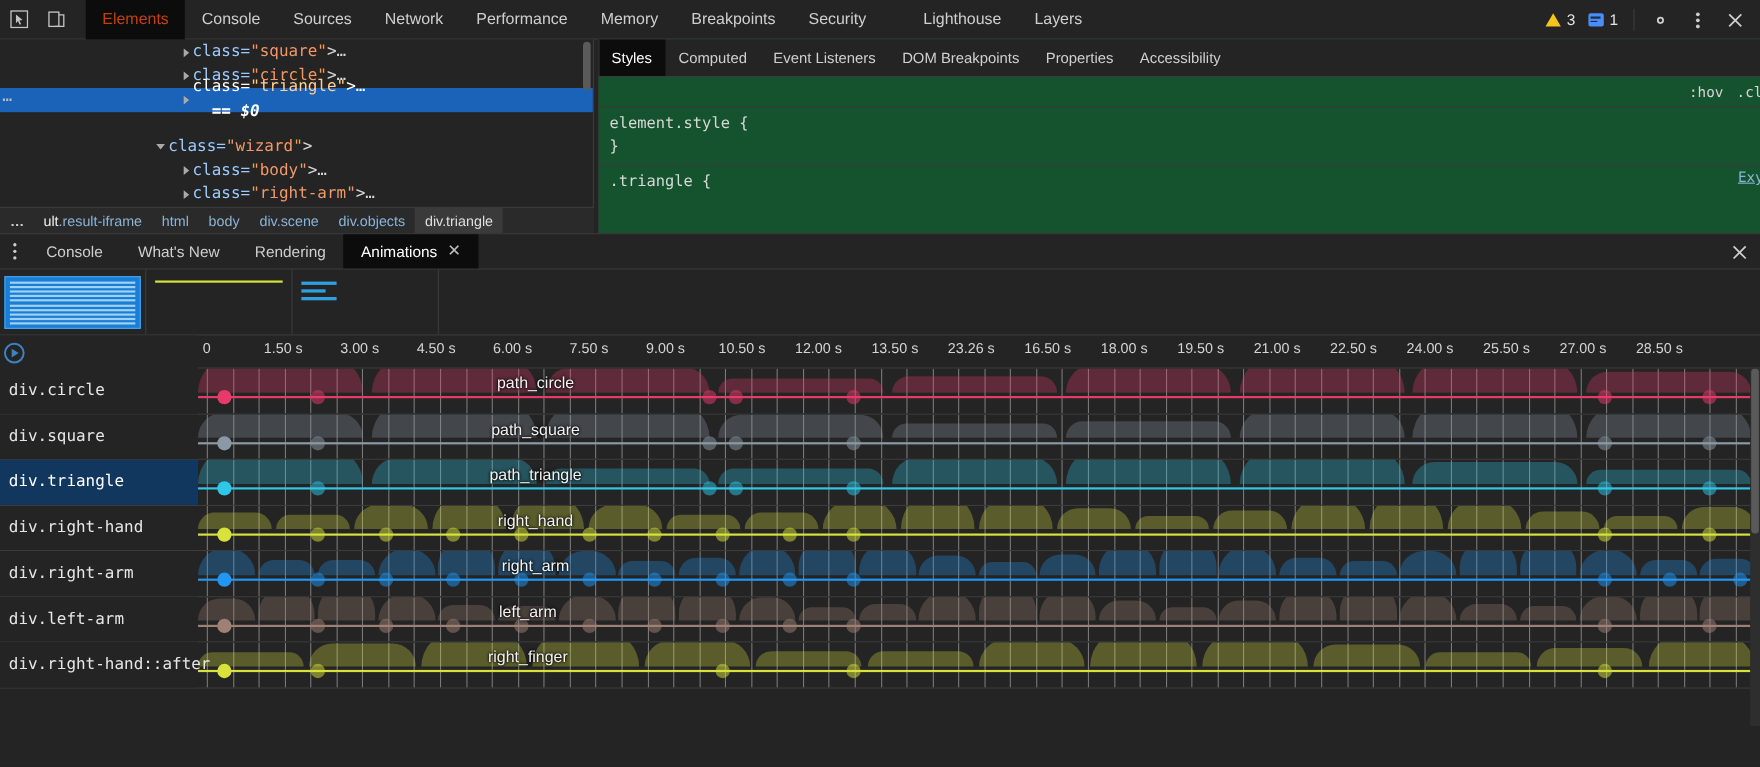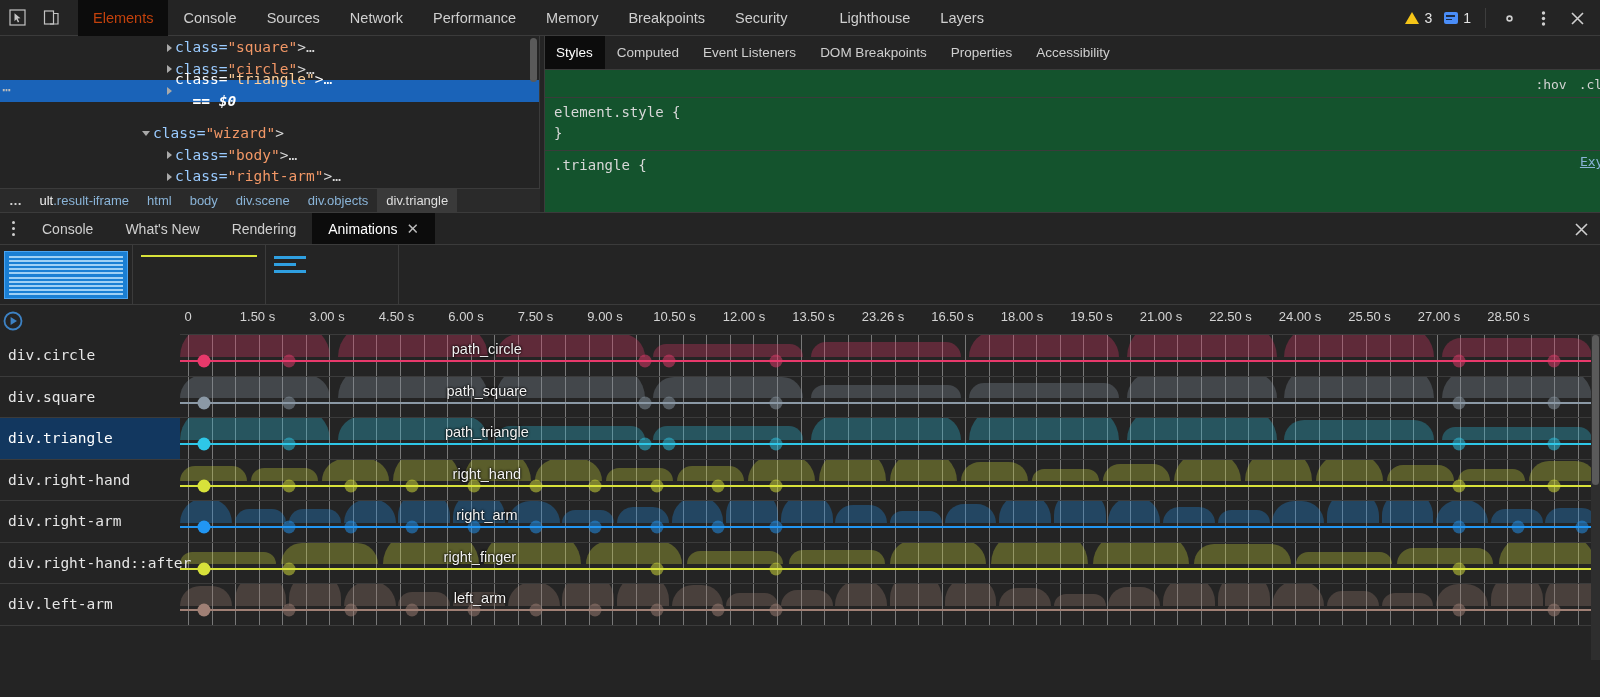--- a/index.html
+++ b/index.html
@@ -1023,108 +1023,20 @@
           <div class="kf dim" style="background: rgb(33, 150, 243); left: 476.629px; top: 26px;"></div>
           <div class="kf dim" style="background: rgb(33, 150, 243); left: 538.186px; top: 26px;"></div>
           <div class="kf dim" style="background: rgb(33, 150, 243); left: 595.771px; top: 26px;"></div>
           <div class="kf dim" style="background: rgb(33, 150, 243); left: 1278.86px; top: 26px;"></div>
           <div class="kf dim" style="background: rgb(33, 150, 243); left: 1338.43px; top: 26px;"></div>
           <div class="kf dim" style="background: rgb(33, 150, 243); left: 1401.97px; top: 26px;"></div>
           <div class="anim-name" style="left: 306.85px; top: 6px;">right_arm</div>
         </div>
       </div>
       <div class="anim-row">
-        <div class="row-label">div.right-hand::after</div>
-        <div class="row-track">
-          <div class="hump" style="left: 0px; width: 96.3571px; height: 12.4518px; bottom: 19px; background: rgb(216, 226, 58); opacity: 0.3; border-radius: 48.1786px 48.1786px 0px 0px;"></div>
-          <div class="hump" style="left: 101.429px; width: 96.3571px; height: 20.9962px; bottom: 19px; background: rgb(216, 226, 58); opacity: 0.3; border-radius: 48.1786px 48.1786px 0px 0px;"></div>
-          <div class="hump" style="left: 202.857px; width: 96.3571px; height: 31.7303px; bottom: 19px; background: rgb(216, 226, 58); opacity: 0.3; border-radius: 48.1786px 48.1786px 0px 0px;"></div>
-          <div class="hump" style="left: 304.286px; width: 96.3571px; height: 32.9239px; bottom: 19px; background: rgb(216, 226, 58); opacity: 0.3; border-radius: 48.1786px 48.1786px 0px 0px;"></div>
-          <div class="hump" style="left: 405.714px; width: 96.3571px; height: 23.2725px; bottom: 19px; background: rgb(216, 226, 58); opacity: 0.3; border-radius: 48.1786px 48.1786px 0px 0px;"></div>
-          <div class="hump" style="left: 507.143px; width: 96.3571px; height: 13.3233px; bottom: 19px; background: rgb(216, 226, 58); opacity: 0.3; border-radius: 48.1786px 48.1786px 0px 0px;"></div>
-          <div class="hump" style="left: 608.571px; width: 96.3571px; height: 13.9489px; bottom: 19px; background: rgb(216, 226, 58); opacity: 0.3; border-radius: 48.1786px 48.1786px 0px 0px;"></div>
-          <div class="hump" style="left: 710px; width: 96.3571px; height: 24.4656px; bottom: 19px; background: rgb(216, 226, 58); opacity: 0.3; border-radius: 48.1786px 48.1786px 0px 0px;"></div>
-          <div class="hump" style="left: 811.429px; width: 96.3571px; height: 33.3807px; bottom: 19px; background: rgb(216, 226, 58); opacity: 0.3; border-radius: 48.1786px 48.1786px 0px 0px;"></div>
-          <div class="hump" style="left: 912.857px; width: 96.3571px; height: 30.9517px; bottom: 19px; background: rgb(216, 226, 58); opacity: 0.3; border-radius: 48.1786px 48.1786px 0px 0px;"></div>
-          <div class="hump" style="left: 1014.29px; width: 96.3571px; height: 19.8331px; bottom: 19px; background: rgb(216, 226, 58); opacity: 0.3; border-radius: 48.1786px 48.1786px 0px 0px;"></div>
-          <div class="hump" style="left: 1115.71px; width: 96.3571px; height: 12.1753px; bottom: 19px; background: rgb(216, 226, 58); opacity: 0.3; border-radius: 48.1786px 48.1786px 0px 0px;"></div>
-          <div class="hump" style="left: 1217.14px; width: 96.3571px; height: 16.3468px; bottom: 19px; background: rgb(216, 226, 58); opacity: 0.3; border-radius: 48.1786px 48.1786px 0px 0px;"></div>
-          <div class="hump" style="left: 1318.57px; width: 96.3571px; height: 27.789px; bottom: 19px; background: rgb(216, 226, 58); opacity: 0.3; border-radius: 48.1786px 48.1786px 0px 0px;"></div>
-          <div class="grid-lines">
-            <div class="gline" style="left: 8px;"></div>
-            <div class="gline" style="left: 31.5593px;"></div>
-            <div class="gline" style="left: 55.1186px;"></div>
-            <div class="gline" style="left: 78.678px;"></div>
-            <div class="gline" style="left: 102.237px;"></div>
-            <div class="gline" style="left: 125.797px;"></div>
-            <div class="gline" style="left: 149.356px;"></div>
-            <div class="gline" style="left: 172.915px;"></div>
-            <div class="gline" style="left: 196.475px;"></div>
-            <div class="gline" style="left: 220.034px;"></div>
-            <div class="gline" style="left: 243.593px;"></div>
-            <div class="gline" style="left: 267.153px;"></div>
-            <div class="gline" style="left: 290.712px;"></div>
-            <div class="gline" style="left: 314.271px;"></div>
-            <div class="gline" style="left: 337.831px;"></div>
-            <div class="gline" style="left: 361.39px;"></div>
-            <div class="gline" style="left: 384.949px;"></div>
-            <div class="gline" style="left: 408.508px;"></div>
-            <div class="gline" style="left: 432.068px;"></div>
-            <div class="gline" style="left: 455.627px;"></div>
-            <div class="gline" style="left: 479.186px;"></div>
-            <div class="gline" style="left: 502.746px;"></div>
-            <div class="gline" style="left: 526.305px;"></div>
-            <div class="gline" style="left: 549.864px;"></div>
-            <div class="gline" style="left: 573.424px;"></div>
-            <div class="gline" style="left: 596.983px;"></div>
-            <div class="gline" style="left: 620.542px;"></div>
-            <div class="gline" style="left: 644.102px;"></div>
-            <div class="gline" style="left: 667.661px;"></div>
-            <div class="gline" style="left: 691.22px;"></div>
-            <div class="gline" style="left: 714.78px;"></div>
-            <div class="gline" style="left: 738.339px;"></div>
-            <div class="gline" style="left: 761.898px;"></div>
-            <div class="gline" style="left: 785.458px;"></div>
-            <div class="gline" style="left: 809.017px;"></div>
-            <div class="gline" style="left: 832.576px;"></div>
-            <div class="gline" style="left: 856.136px;"></div>
-            <div class="gline" style="left: 879.695px;"></div>
-            <div class="gline" style="left: 903.254px;"></div>
-            <div class="gline" style="left: 926.814px;"></div>
-            <div class="gline" style="left: 950.373px;"></div>
-            <div class="gline" style="left: 973.932px;"></div>
-            <div class="gline" style="left: 997.492px;"></div>
-            <div class="gline" style="left: 1021.05px;"></div>
-            <div class="gline" style="left: 1044.61px;"></div>
-            <div class="gline" style="left: 1068.17px;"></div>
-            <div class="gline" style="left: 1091.73px;"></div>
-            <div class="gline" style="left: 1115.29px;"></div>
-            <div class="gline" style="left: 1138.85px;"></div>
-            <div class="gline" style="left: 1162.41px;"></div>
-            <div class="gline" style="left: 1185.97px;"></div>
-            <div class="gline" style="left: 1209.53px;"></div>
-            <div class="gline" style="left: 1233.08px;"></div>
-            <div class="gline" style="left: 1256.64px;"></div>
-            <div class="gline" style="left: 1280.2px;"></div>
-            <div class="gline" style="left: 1303.76px;"></div>
-            <div class="gline" style="left: 1327.32px;"></div>
-            <div class="gline" style="left: 1350.88px;"></div>
-            <div class="gline" style="left: 1374.44px;"></div>
-            <div class="gline" style="left: 1398px;"></div>
-          </div>
-          <div class="bar-line" style="background: rgb(216, 226, 58); top: 25px; z-index: 3;"></div>
-          <div class="kf" style="background: rgb(216, 226, 58); left: 23.8857px; top: 26px;"></div>
-          <div class="kf dim" style="background: rgb(216, 226, 58); left: 109.271px; top: 26px;"></div>
-          <div class="kf dim" style="background: rgb(216, 226, 58); left: 476.629px; top: 26px;"></div>
-          <div class="kf dim" style="background: rgb(216, 226, 58); left: 595.771px; top: 26px;"></div>
-          <div class="kf dim" style="background: rgb(216, 226, 58); left: 1278.86px; top: 26px;"></div>
-          <div class="anim-name" style="left: 299.9px; top: 6px;">right_finger</div>
-        </div>
-      </div>
-      <div class="anim-row">
         <div class="row-label">div.left-arm</div>
         <div class="row-track">
           <div class="hump" style="left: 0px; width: 51.8846px; height: 19.9264px; bottom: 19px; background: rgb(160, 128, 117); opacity: 0.3; border-radius: 25.9423px 25.9423px 0px 0px;"></div>
           <div class="hump" style="left: 54.6154px; width: 51.8846px; height: 31.0187px; bottom: 19px; background: rgb(160, 128, 117); opacity: 0.3; border-radius: 25.9423px 25.9423px 0px 0px;"></div>
           <div class="hump" style="left: 109.231px; width: 51.8846px; height: 33.348px; bottom: 19px; background: rgb(160, 128, 117); opacity: 0.3; border-radius: 25.9423px 25.9423px 0px 0px;"></div>
           <div class="hump" style="left: 163.846px; width: 51.8846px; height: 24.369px; bottom: 19px; background: rgb(160, 128, 117); opacity: 0.3; border-radius: 25.9423px 25.9423px 0px 0px;"></div>
           <div class="hump" style="left: 218.462px; width: 51.8846px; height: 13.8939px; bottom: 19px; background: rgb(160, 128, 117); opacity: 0.3; border-radius: 25.9423px 25.9423px 0px 0px;"></div>
           <div class="hump" style="left: 273.077px; width: 51.8846px; height: 13.37px; bottom: 19px; background: rgb(160, 128, 117); opacity: 0.3; border-radius: 25.9423px 25.9423px 0px 0px;"></div>
           <div class="hump" style="left: 327.692px; width: 51.8846px; height: 23.3699px; bottom: 19px; background: rgb(160, 128, 117); opacity: 0.3; border-radius: 25.9423px 25.9423px 0px 0px;"></div>
           <div class="hump" style="left: 382.308px; width: 51.8846px; height: 32.9655px; bottom: 19px; background: rgb(160, 128, 117); opacity: 0.3; border-radius: 25.9423px 25.9423px 0px 0px;"></div>
@@ -1217,17 +1129,105 @@
           <div class="kf dim" style="background: rgb(160, 128, 117); left: 355.5px; top: 26px;"></div>
           <div class="kf dim" style="background: rgb(160, 128, 117); left: 415.071px; top: 26px;"></div>
           <div class="kf dim" style="background: rgb(160, 128, 117); left: 476.629px; top: 26px;"></div>
           <div class="kf dim" style="background: rgb(160, 128, 117); left: 538.186px; top: 26px;"></div>
           <div class="kf dim" style="background: rgb(160, 128, 117); left: 595.771px; top: 26px;"></div>
           <div class="kf dim" style="background: rgb(160, 128, 117); left: 1278.86px; top: 26px;"></div>
           <div class="kf dim" style="background: rgb(160, 128, 117); left: 1374.17px; top: 26px;"></div>
           <div class="anim-name" style="left: 299.9px; top: 6px;">left_arm</div>
         </div>
       </div>
+      <div class="anim-row">
+        <div class="row-label">div.right-hand::after</div>
+        <div class="row-track">
+          <div class="hump" style="left: 0px; width: 96.3571px; height: 12.4518px; bottom: 19px; background: rgb(216, 226, 58); opacity: 0.3; border-radius: 48.1786px 48.1786px 0px 0px;"></div>
+          <div class="hump" style="left: 101.429px; width: 96.3571px; height: 20.9962px; bottom: 19px; background: rgb(216, 226, 58); opacity: 0.3; border-radius: 48.1786px 48.1786px 0px 0px;"></div>
+          <div class="hump" style="left: 202.857px; width: 96.3571px; height: 31.7303px; bottom: 19px; background: rgb(216, 226, 58); opacity: 0.3; border-radius: 48.1786px 48.1786px 0px 0px;"></div>
+          <div class="hump" style="left: 304.286px; width: 96.3571px; height: 32.9239px; bottom: 19px; background: rgb(216, 226, 58); opacity: 0.3; border-radius: 48.1786px 48.1786px 0px 0px;"></div>
+          <div class="hump" style="left: 405.714px; width: 96.3571px; height: 23.2725px; bottom: 19px; background: rgb(216, 226, 58); opacity: 0.3; border-radius: 48.1786px 48.1786px 0px 0px;"></div>
+          <div class="hump" style="left: 507.143px; width: 96.3571px; height: 13.3233px; bottom: 19px; background: rgb(216, 226, 58); opacity: 0.3; border-radius: 48.1786px 48.1786px 0px 0px;"></div>
+          <div class="hump" style="left: 608.571px; width: 96.3571px; height: 13.9489px; bottom: 19px; background: rgb(216, 226, 58); opacity: 0.3; border-radius: 48.1786px 48.1786px 0px 0px;"></div>
+          <div class="hump" style="left: 710px; width: 96.3571px; height: 24.4656px; bottom: 19px; background: rgb(216, 226, 58); opacity: 0.3; border-radius: 48.1786px 48.1786px 0px 0px;"></div>
+          <div class="hump" style="left: 811.429px; width: 96.3571px; height: 33.3807px; bottom: 19px; background: rgb(216, 226, 58); opacity: 0.3; border-radius: 48.1786px 48.1786px 0px 0px;"></div>
+          <div class="hump" style="left: 912.857px; width: 96.3571px; height: 30.9517px; bottom: 19px; background: rgb(216, 226, 58); opacity: 0.3; border-radius: 48.1786px 48.1786px 0px 0px;"></div>
+          <div class="hump" style="left: 1014.29px; width: 96.3571px; height: 19.8331px; bottom: 19px; background: rgb(216, 226, 58); opacity: 0.3; border-radius: 48.1786px 48.1786px 0px 0px;"></div>
+          <div class="hump" style="left: 1115.71px; width: 96.3571px; height: 12.1753px; bottom: 19px; background: rgb(216, 226, 58); opacity: 0.3; border-radius: 48.1786px 48.1786px 0px 0px;"></div>
+          <div class="hump" style="left: 1217.14px; width: 96.3571px; height: 16.3468px; bottom: 19px; background: rgb(216, 226, 58); opacity: 0.3; border-radius: 48.1786px 48.1786px 0px 0px;"></div>
+          <div class="hump" style="left: 1318.57px; width: 96.3571px; height: 27.789px; bottom: 19px; background: rgb(216, 226, 58); opacity: 0.3; border-radius: 48.1786px 48.1786px 0px 0px;"></div>
+          <div class="grid-lines">
+            <div class="gline" style="left: 8px;"></div>
+            <div class="gline" style="left: 31.5593px;"></div>
+            <div class="gline" style="left: 55.1186px;"></div>
+            <div class="gline" style="left: 78.678px;"></div>
+            <div class="gline" style="left: 102.237px;"></div>
+            <div class="gline" style="left: 125.797px;"></div>
+            <div class="gline" style="left: 149.356px;"></div>
+            <div class="gline" style="left: 172.915px;"></div>
+            <div class="gline" style="left: 196.475px;"></div>
+            <div class="gline" style="left: 220.034px;"></div>
+            <div class="gline" style="left: 243.593px;"></div>
+            <div class="gline" style="left: 267.153px;"></div>
+            <div class="gline" style="left: 290.712px;"></div>
+            <div class="gline" style="left: 314.271px;"></div>
+            <div class="gline" style="left: 337.831px;"></div>
+            <div class="gline" style="left: 361.39px;"></div>
+            <div class="gline" style="left: 384.949px;"></div>
+            <div class="gline" style="left: 408.508px;"></div>
+            <div class="gline" style="left: 432.068px;"></div>
+            <div class="gline" style="left: 455.627px;"></div>
+            <div class="gline" style="left: 479.186px;"></div>
+            <div class="gline" style="left: 502.746px;"></div>
+            <div class="gline" style="left: 526.305px;"></div>
+            <div class="gline" style="left: 549.864px;"></div>
+            <div class="gline" style="left: 573.424px;"></div>
+            <div class="gline" style="left: 596.983px;"></div>
+            <div class="gline" style="left: 620.542px;"></div>
+            <div class="gline" style="left: 644.102px;"></div>
+            <div class="gline" style="left: 667.661px;"></div>
+            <div class="gline" style="left: 691.22px;"></div>
+            <div class="gline" style="left: 714.78px;"></div>
+            <div class="gline" style="left: 738.339px;"></div>
+            <div class="gline" style="left: 761.898px;"></div>
+            <div class="gline" style="left: 785.458px;"></div>
+            <div class="gline" style="left: 809.017px;"></div>
+            <div class="gline" style="left: 832.576px;"></div>
+            <div class="gline" style="left: 856.136px;"></div>
+            <div class="gline" style="left: 879.695px;"></div>
+            <div class="gline" style="left: 903.254px;"></div>
+            <div class="gline" style="left: 926.814px;"></div>
+            <div class="gline" style="left: 950.373px;"></div>
+            <div class="gline" style="left: 973.932px;"></div>
+            <div class="gline" style="left: 997.492px;"></div>
+            <div class="gline" style="left: 1021.05px;"></div>
+            <div class="gline" style="left: 1044.61px;"></div>
+            <div class="gline" style="left: 1068.17px;"></div>
+            <div class="gline" style="left: 1091.73px;"></div>
+            <div class="gline" style="left: 1115.29px;"></div>
+            <div class="gline" style="left: 1138.85px;"></div>
+            <div class="gline" style="left: 1162.41px;"></div>
+            <div class="gline" style="left: 1185.97px;"></div>
+            <div class="gline" style="left: 1209.53px;"></div>
+            <div class="gline" style="left: 1233.08px;"></div>
+            <div class="gline" style="left: 1256.64px;"></div>
+            <div class="gline" style="left: 1280.2px;"></div>
+            <div class="gline" style="left: 1303.76px;"></div>
+            <div class="gline" style="left: 1327.32px;"></div>
+            <div class="gline" style="left: 1350.88px;"></div>
+            <div class="gline" style="left: 1374.44px;"></div>
+            <div class="gline" style="left: 1398px;"></div>
+          </div>
+          <div class="bar-line" style="background: rgb(216, 226, 58); top: 25px; z-index: 3;"></div>
+          <div class="kf" style="background: rgb(216, 226, 58); left: 23.8857px; top: 26px;"></div>
+          <div class="kf dim" style="background: rgb(216, 226, 58); left: 109.271px; top: 26px;"></div>
+          <div class="kf dim" style="background: rgb(216, 226, 58); left: 476.629px; top: 26px;"></div>
+          <div class="kf dim" style="background: rgb(216, 226, 58); left: 595.771px; top: 26px;"></div>
+          <div class="kf dim" style="background: rgb(216, 226, 58); left: 1278.86px; top: 26px;"></div>
+          <div class="anim-name" style="left: 299.9px; top: 6px;">right_finger</div>
+        </div>
+      </div>
       <div class="right-scroll">
         <div class="thumb"></div>
       </div>
   </div>
 </div>
 
 </body></html>

